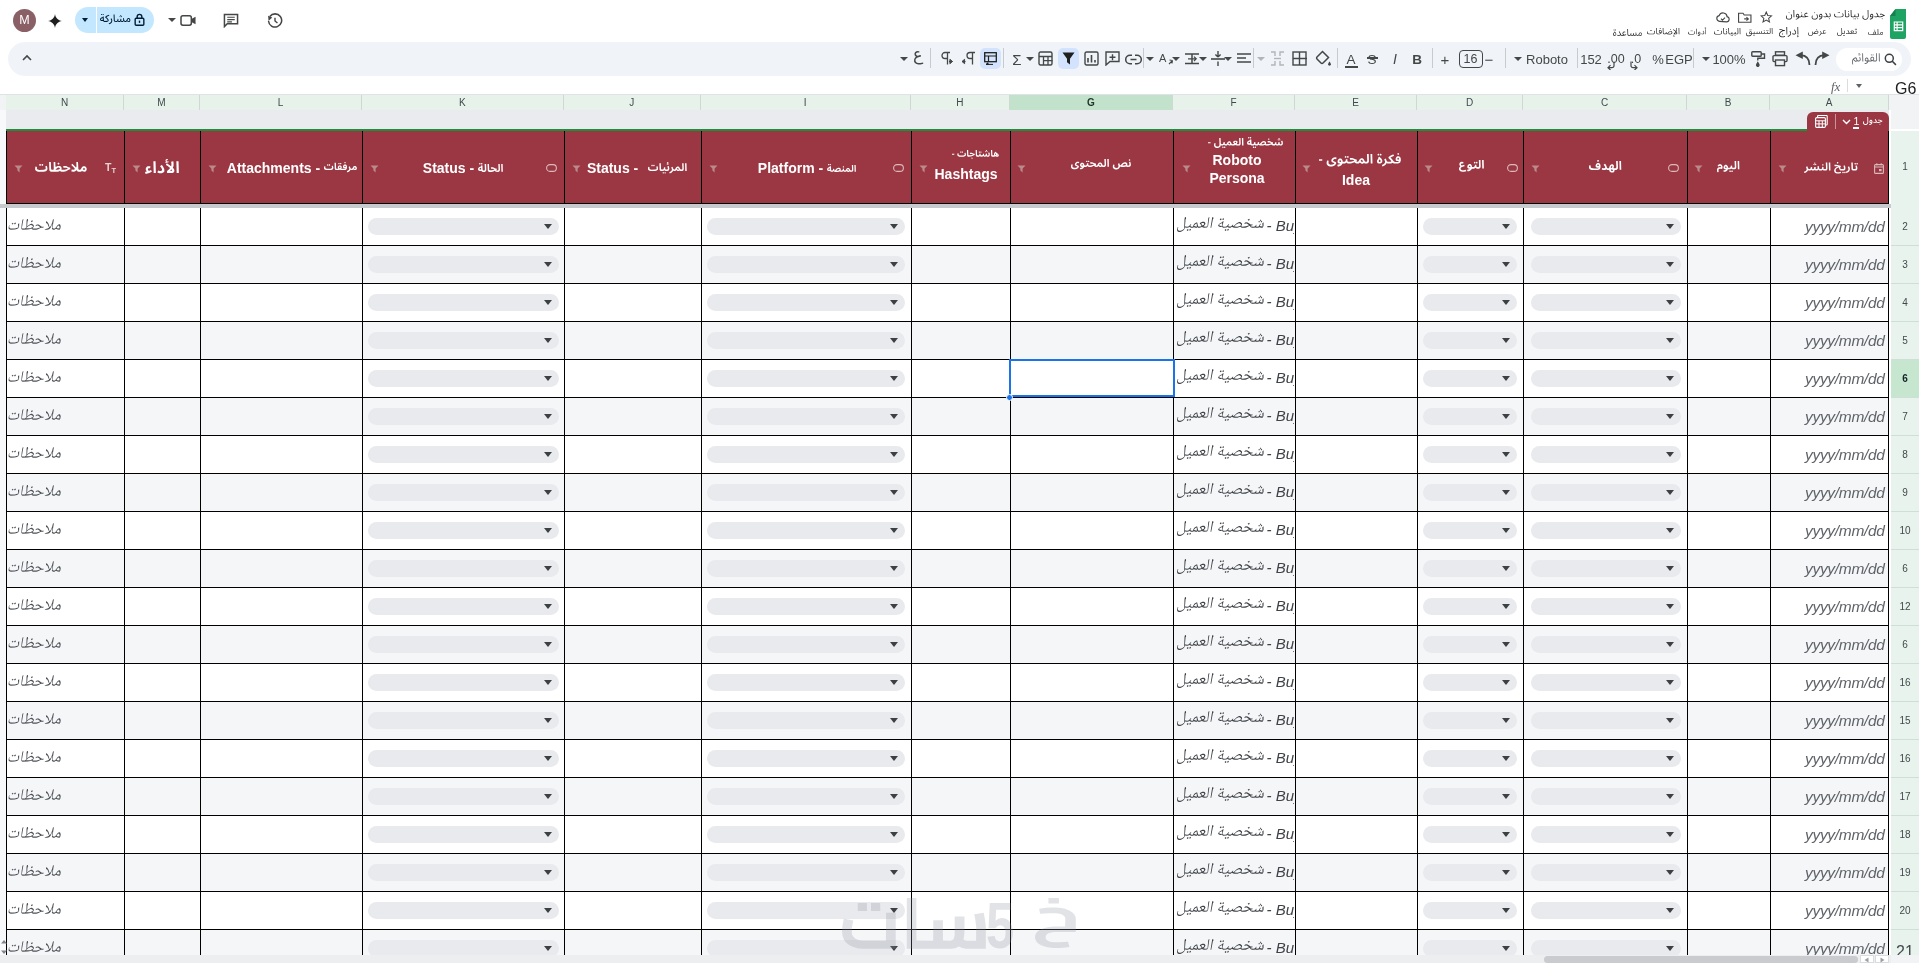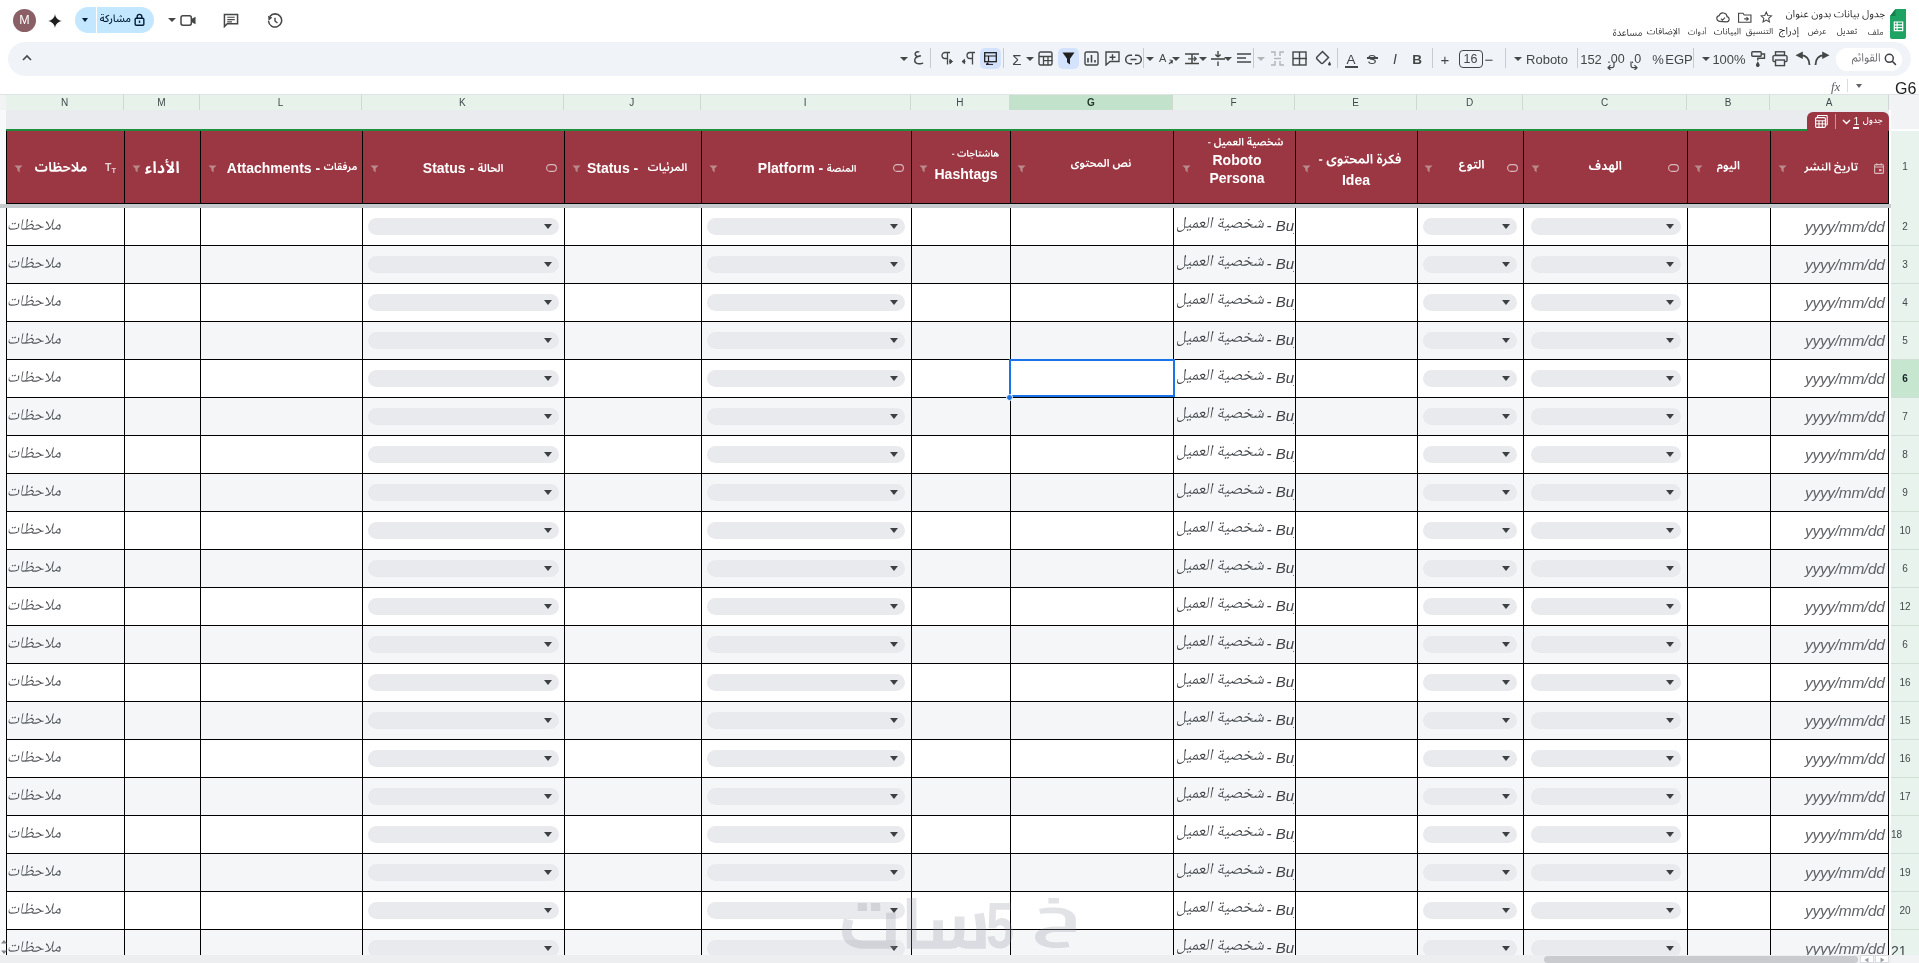--- a/index.html
+++ b/index.html
@@ -804,27 +804,27 @@
 <div style="position:absolute;left:1891px;top:638.6px;width:28px;text-align:center;font-size:10px;color:#44484c;">6</div>
 <div style="position:absolute;left:1891px;top:625.0px;width:28px;height:0.8px;background:#cfdfd5"></div>
 <div style="position:absolute;left:1891px;top:676.6px;width:28px;text-align:center;font-size:10px;color:#44484c;">16</div>
 <div style="position:absolute;left:1891px;top:663.0px;width:28px;height:0.8px;background:#cfdfd5"></div>
 <div style="position:absolute;left:1891px;top:714.6px;width:28px;text-align:center;font-size:10px;color:#44484c;">15</div>
 <div style="position:absolute;left:1891px;top:701.0px;width:28px;height:0.8px;background:#cfdfd5"></div>
 <div style="position:absolute;left:1891px;top:752.6px;width:28px;text-align:center;font-size:10px;color:#44484c;">16</div>
 <div style="position:absolute;left:1891px;top:739.0px;width:28px;height:0.8px;background:#cfdfd5"></div>
 <div style="position:absolute;left:1891px;top:790.6px;width:28px;text-align:center;font-size:10px;color:#44484c;">17</div>
 <div style="position:absolute;left:1891px;top:777.0px;width:28px;height:0.8px;background:#cfdfd5"></div>
-<div style="position:absolute;left:1891px;top:828.6px;width:28px;font-size:10px;color:#44484c;">18</div>
+<div style="position:absolute;left:1891px;top:828.6px;width:28px;text-align:center;font-size:10px;color:#44484c;">18</div>
 <div style="position:absolute;left:1891px;top:815.0px;width:28px;height:0.8px;background:#cfdfd5"></div>
 <div style="position:absolute;left:1891px;top:866.6px;width:28px;text-align:center;font-size:10px;color:#44484c;">19</div>
 <div style="position:absolute;left:1891px;top:853.0px;width:28px;height:0.8px;background:#cfdfd5"></div>
 <div style="position:absolute;left:1891px;top:904.6px;width:28px;text-align:center;font-size:10px;color:#44484c;">20</div>
 <div style="position:absolute;left:1891px;top:891.0px;width:28px;height:0.8px;background:#cfdfd5"></div>
-<div style="position:absolute;left:1891px;top:942.6px;width:28px;text-align:left;font-size:14px;color:#44484c;">21</div>
+<div style="position:absolute;left:1891px;top:942.6px;width:28px;text-align:center;font-size:16px;color:#44484c;">21</div>
 <div style="position:absolute;left:1891px;top:929.0px;width:28px;height:0.8px;background:#cfdfd5"></div>
 <div style="position:absolute;left:0;top:955px;width:1919px;height:8px;background:#eceef0"></div>
 <div style="position:absolute;left:1544px;top:955.5px;width:314px;height:7px;border-radius:3.5px;background:#c9cbce"></div>
 <div style="position:absolute;left:1860px;top:955px;width:14px;height:8px;background:#fff;border:1px solid #dadce0"></div>
 <div style="position:absolute;left:1875px;top:955px;width:14px;height:8px;background:#fff;border:1px solid #dadce0"></div>
 <svg class="ab" style="left:1864px;top:956.5px" width="5" height="6" viewBox="0 0 5 6">
     <path d="M4.5 0.5v5L0.5 3z" fill="#9aa0a6"></path>
   </svg>
 <svg class="ab" style="left:1879.5px;top:956.5px" width="5" height="6" viewBox="0 0 5 6">
     <path d="M0.5 0.5v5L4.5 3z" fill="#9aa0a6"></path>

